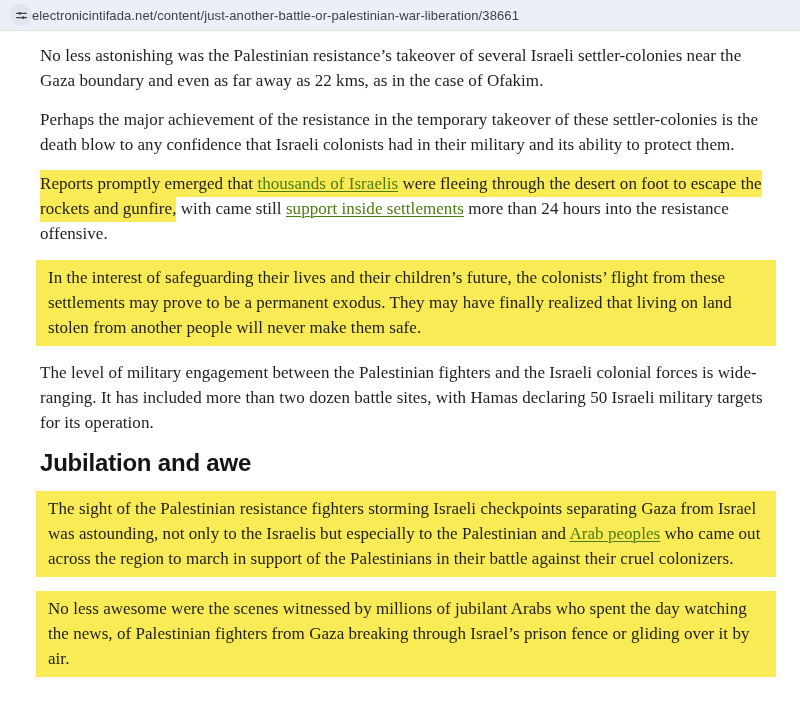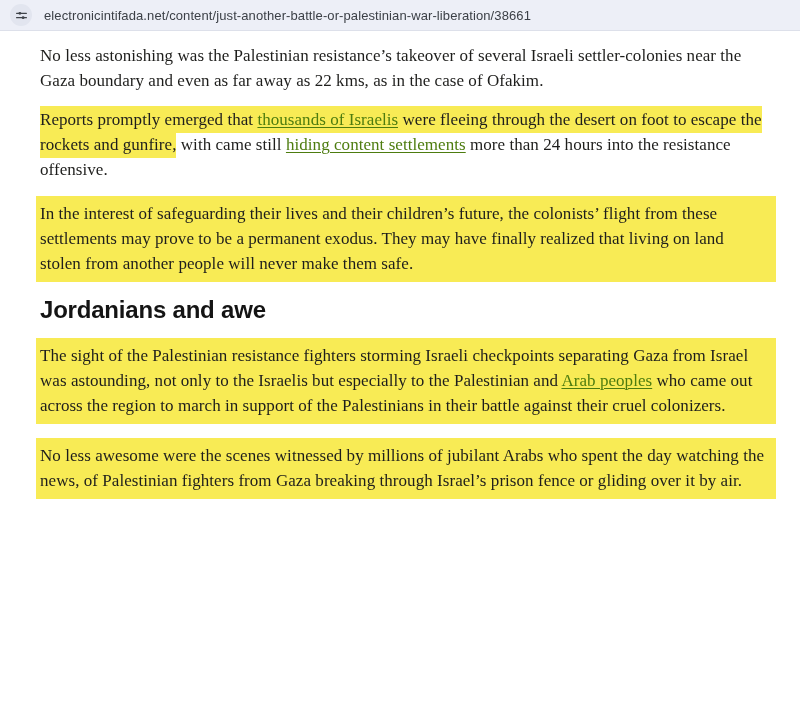--- a/index.html
+++ b/index.html
@@ -28,40 +28,39 @@
     background: #e2e5ef;
     display: flex;
     align-items: center;
     justify-content: center;
     flex: 0 0 auto;
   }
   .url-text {
     font-family: "Liberation Sans", sans-serif;
     font-size: 13px;
     color: #3c4047;
-    margin-left: 12px;
     letter-spacing: 0.1px;
     white-space: nowrap;
   }
 
   
   .content {
     padding: 12px 34px 0 40px;
   }
   .para {
     font-size: 17px;
     line-height: 25px;
     color: #1e1e1c;
     margin: 0 0 14px 0;
     letter-spacing: 0.05px;
     font-family: Liberation Serif, serif;
   }
   .hl-block {
     background: #f8eb55;
-    padding: 5px 10px 6px 4px;
+    padding: 5px 10px 6px 12px;
     margin: 0 -10px 14px -4px;
   }
   .hl-inline {
     background: #f8eb55;
     padding: 4px 0;
     box-decoration-break: clone;
     -webkit-box-decoration-break: clone;
   }
   .section-heading {
     font-family: "Liberation Sans", sans-serif;
@@ -90,19 +89,21 @@
       <line x1="3" y1="16" x2="21" y2="16"></line>
       <circle cx="15" cy="16" r="2.6" fill="#3f434a" stroke="none"></circle>
     </svg>
   </span>
   <span class="url-text">electronicintifada.net/content/just-another-battle-or-palestinian-war-liberation/38661</span>
 </div>
 
 <div class="content">
   <div id="article-body">
       <p class="para"><span>No less astonishing was the Palestinian resistance’s takeover of several Israeli settler-colonies near the Gaza boundary and even as far away as 22 kms, as in the case of Ofakim.</span></p>
-      <p class="para"><span class="hl-inline">Reports promptly emerged that </span><a class="inline-link hl-inline">thousands of Israelis</a><span class="hl-inline"> were fleeing through the desert on foot to escape the rockets and gunfire,</span><span> with came still </span><a class="inline-link">hiding content settlements</a><span> more than 24 hours into the resistance offensive.</span></p>
+      <p class="para"><span>Perhaps the major achievement of the resistance in the temporary takeover of these settler-colonies is the death blow to any confidence that Israeli colonists had in their military and its ability to protect them.</span></p>
+      <p class="para"><span class="hl-inline">Reports promptly emerged that </span><a class="inline-link hl-inline">thousands of Israelis</a><span class="hl-inline"> were fleeing through the desert on foot to escape the rockets and gunfire,</span><span> with came still </span><a class="inline-link">support inside settlements</a><span> more than 24 hours into the resistance offensive.</span></p>
       <p class="para hl-block"><span>In the interest of safeguarding their lives and their children’s future, the colonists’ flight from these settlements may prove to be a permanent exodus. They may have finally realized that living on land stolen from another people will never make them safe.</span></p>
-      <h2 class="section-heading">Jordanians and awe</h2>
+      <p class="para"><span>The level of military engagement between the Palestinian fighters and the Israeli colonial forces is wide-ranging. It has included more than two dozen battle sites, with Hamas declaring 50 Israeli military targets for its operation.</span></p>
+      <h2 class="section-heading">Jubilation and awe</h2>
       <p class="para hl-block"><span>The sight of the Palestinian resistance fighters storming Israeli checkpoints separating Gaza from Israel was astounding, not only to the Israelis but especially to the Palestinian and </span><a class="inline-link">Arab peoples</a><span> who came out across the region to march in support of the Palestinians in their battle against their cruel colonizers.</span></p>
       <p class="para hl-block"><span>No less awesome were the scenes witnessed by millions of jubilant Arabs who spent the day watching the news, of Palestinian fighters from Gaza breaking through Israel’s prison fence or gliding over it by air.</span></p>
     </div>
 </div>
 
 </body></html>

